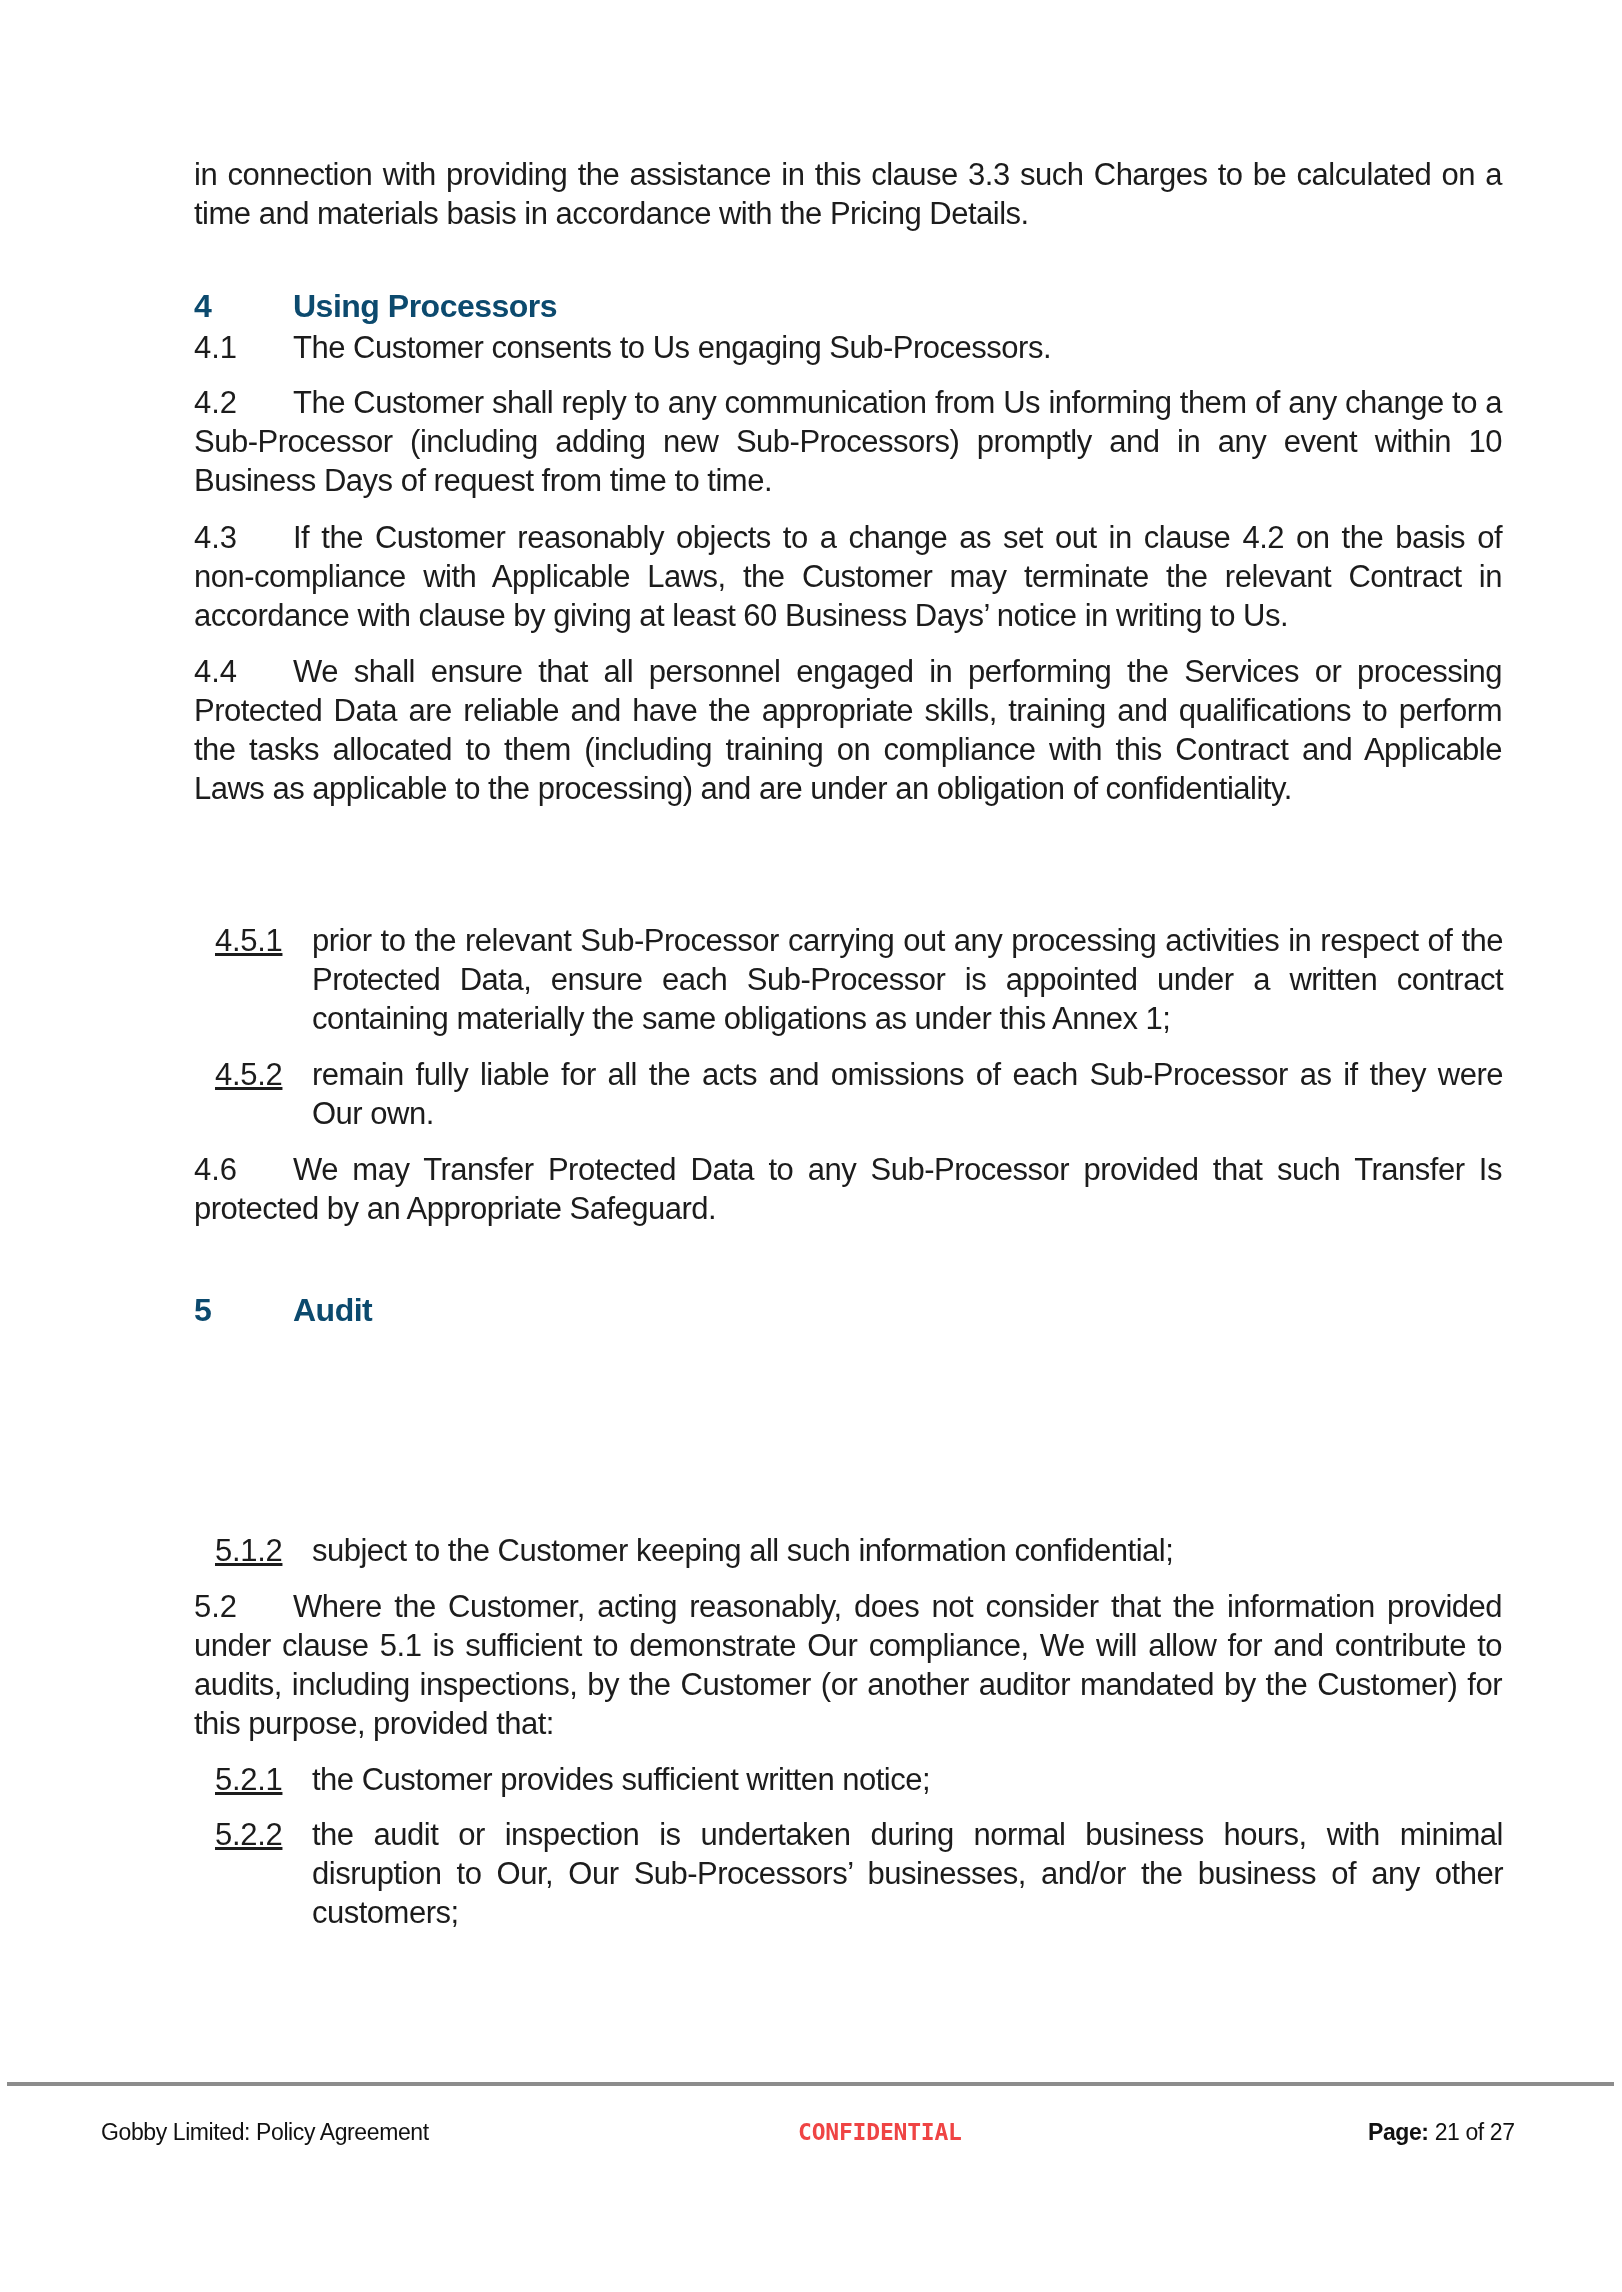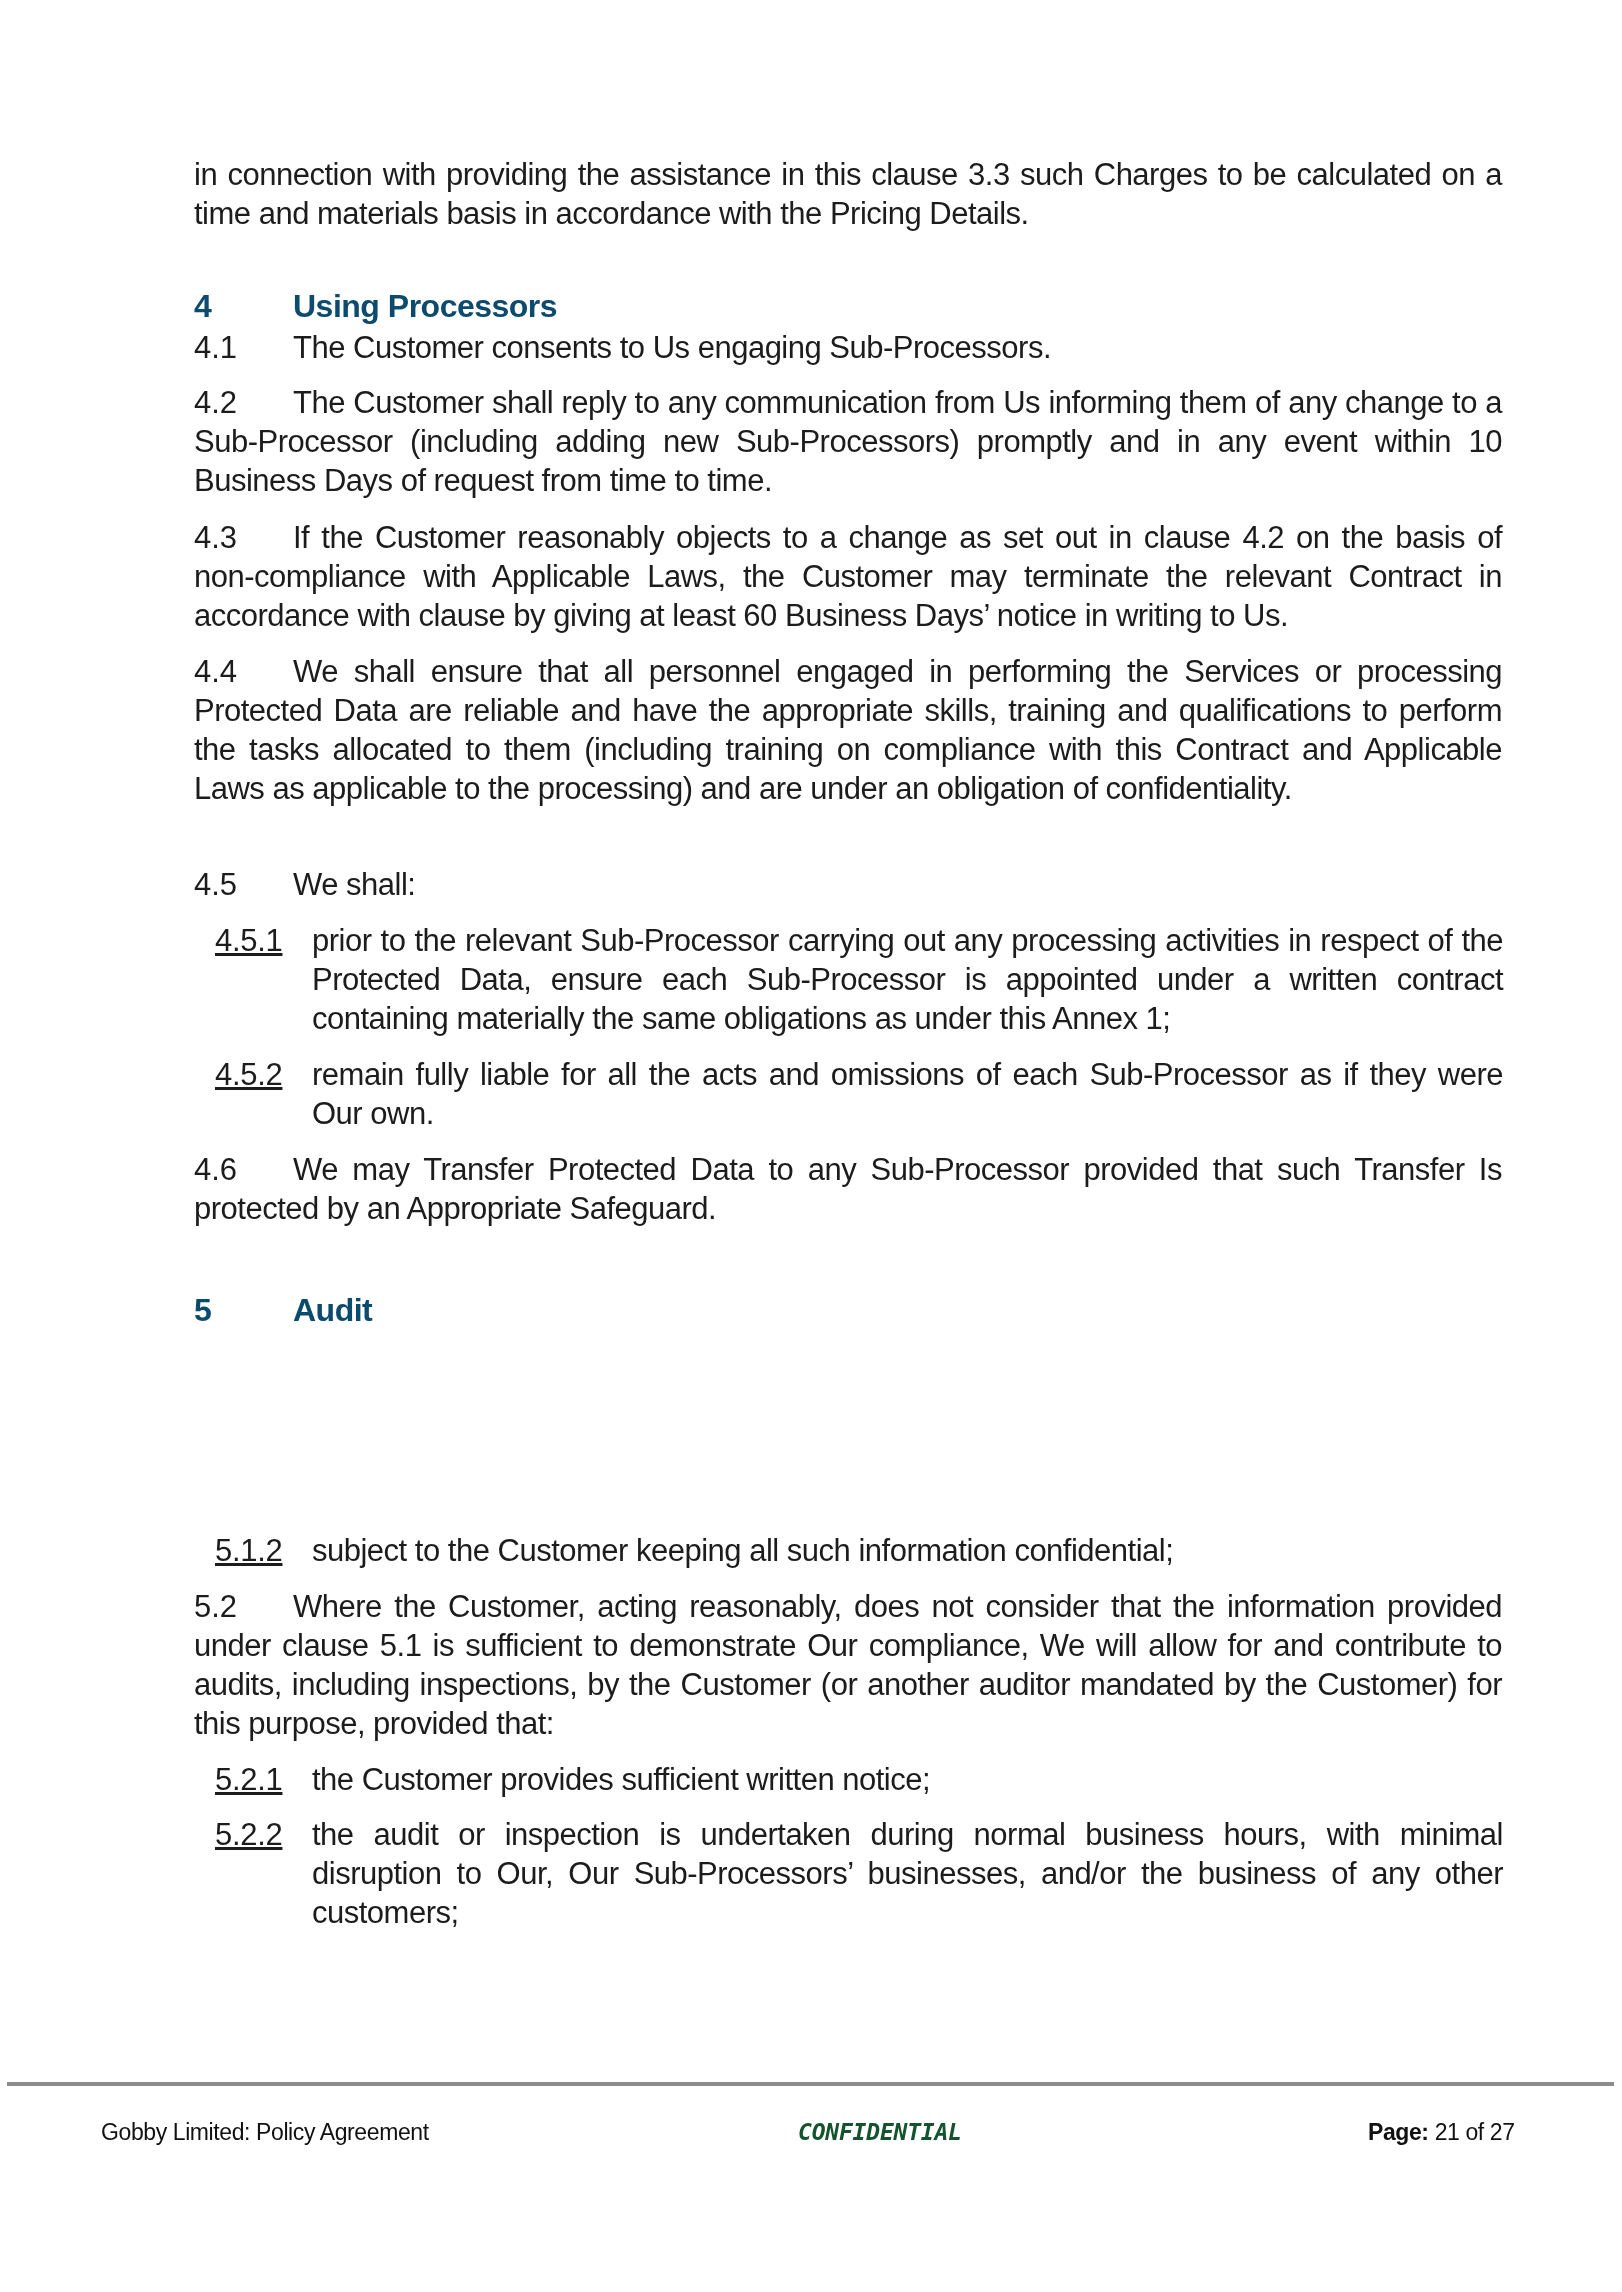--- a/index.html
+++ b/index.html
@@ -46,23 +46,20 @@
   </div>
 
   <div class="blk" style="top:518px">
     <span class="num">4.3</span><span>If the Customer reasonably objects to a change as set out in clause 4.2 on the basis of non-compliance with Applicable Laws, the Customer may terminate the relevant Contract in accordance with clause by giving at least 60 Business Days’ notice in writing to Us.</span>
   </div>
 
   <div class="blk" style="top:652px">
     <span class="num">4.4</span><span>We shall ensure that all personnel engaged in performing the Services or processing Protected Data are reliable and have the appropriate skills, training and qualifications to perform the tasks allocated to them (including training on compliance with this Contract and Applicable Laws as applicable to the processing) and are under an obligation of confidentiality.</span>
   </div>
 
-  <div class="blk" style="top:865px">
-    <span class="num">4.5</span><span>We shall:</span>
-  </div>
 
   <div class="sub" style="top:921px">
     <span class="snum">4.5.1</span>
     <span class="stext">prior to the relevant Sub-Processor carrying out any processing activities in respect of the Protected Data, ensure each Sub-Processor is appointed under a written contract containing materially the same obligations as under this Annex 1;</span>
   </div>
 
   <div class="sub" style="top:1055px">
     <span class="snum">4.5.2</span>
     <span class="stext">remain fully liable for all the acts and omissions of each Sub-Processor as if they were Our own.</span>
   </div>
@@ -91,19 +88,19 @@
     <span class="stext">the Customer provides sufficient written notice;</span>
   </div>
 
   <div class="sub" style="top:1815px">
     <span class="snum">5.2.2</span>
     <span class="stext">the audit or inspection is undertaken during normal business hours, with minimal disruption to Our, Our Sub-Processors’ businesses, and/or the business of any other customers;</span>
   </div>
 
   <div class="footer-rule"></div>
   <div class="footer-left">Gobby Limited: Policy Agreement</div>
-  <div class="footer-center" style="color: #14532d; font-style: italic;">CONFIDENTIAL</div>
+  <div class="footer-center" style="color: #ef4444;">CONFIDENTIAL</div>
   <div class="footer-right">
     <b>Page:</b> <span>21 of 27</span>
   </div>
 
 </div>
 
 
 </body></html>

